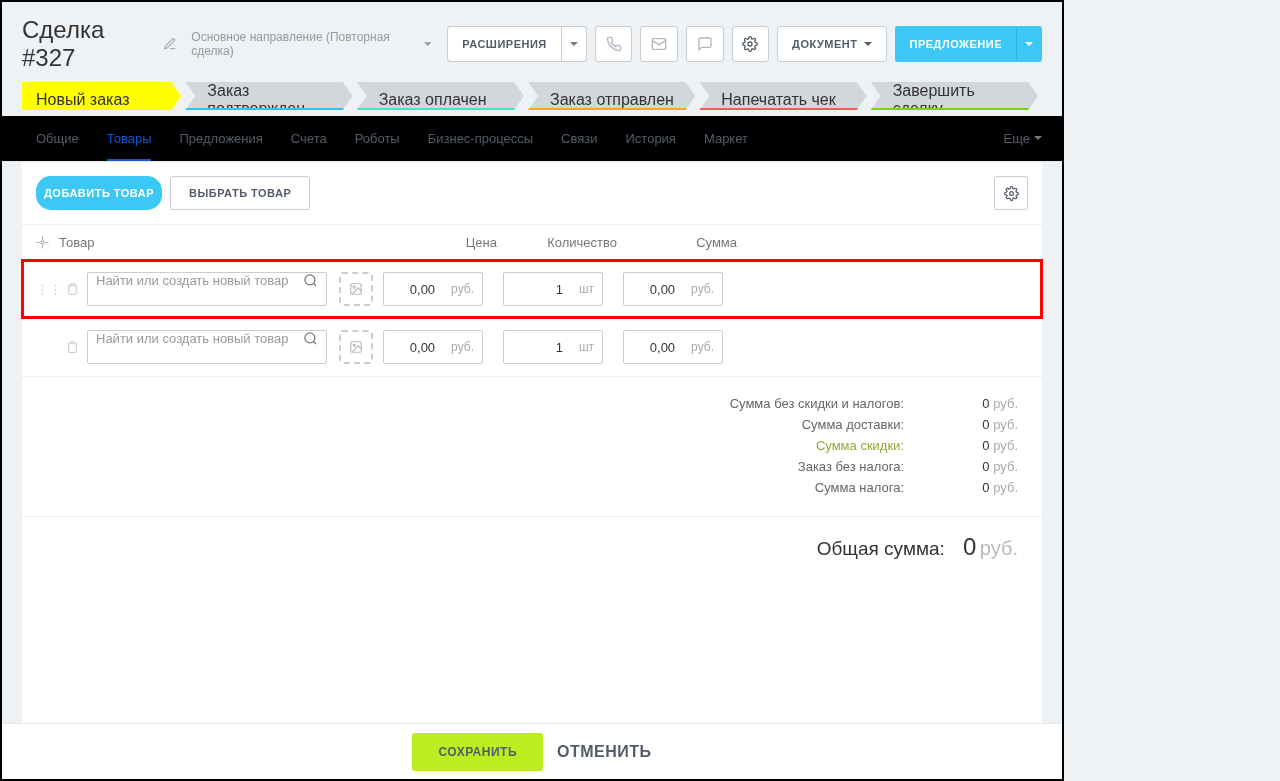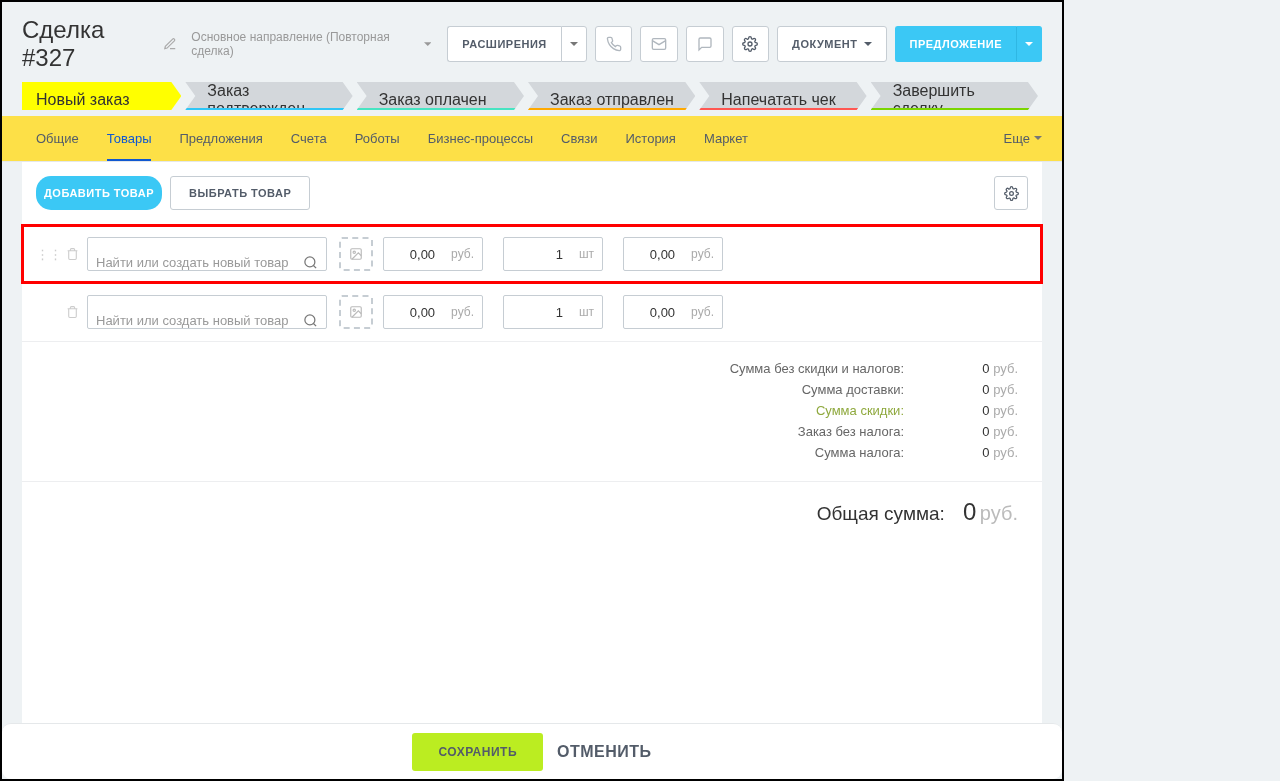--- a/index.html
+++ b/index.html
@@ -21,21 +21,21 @@
 .stages { display: flex; padding: 0 20px; margin-bottom: 6px; }
 .stage { flex: 1; height: 28px; background: #d3d7db; margin-right: 4px; display: flex; align-items: center; padding: 8px 18px 0 22px; font-size: 16px; color: #333; position: relative; clip-path: polygon(0 0, calc(100% - 10px) 0, 100% 50%, calc(100% - 10px) 100%, 0 100%, 10px 50%); }
 .stage:first-child { clip-path: polygon(0 0, calc(100% - 10px) 0, 100% 50%, calc(100% - 10px) 100%, 0 100%); padding-left: 14px; }
 .stage.s0 { background: #ff0; }
 .stage::after { content: ""; position: absolute; bottom: 0; left: 0; right: 0; height: 2px; }
 .stage.s1::after { background: #2fc6f6; }
 .stage.s2::after { background: #47e4c2; }
 .stage.s3::after { background: #ffa900; }
 .stage.s4::after { background: #ff5752; }
 .stage.s5::after { background: #7bd500; }
-.tabs { display: flex; align-items: center; padding: 0 20px; border-bottom: 1px solid #e5e8ea; background: #fde047; height: 46px; }
+.tabs { display: flex; align-items: center; padding: 0 20px; border-bottom: 1px solid #e5e8ea; background: #000000; height: 46px; }
 .tab { padding: 14px 14px; font-size: 13px; color: #535c69; cursor: pointer; position: relative; }
 .tab.active { color: #1058d0; }
 .tab.active::after { content: ""; position: absolute; bottom: -1px; left: 14px; right: 14px; height: 2px; background: #1058d0; }
 .tabs .more { margin-left: auto; display: flex; align-items: center; gap: 4px; font-size: 13px; color: #535c69; cursor: pointer; }
 .content { background: #fff; margin: 0 20px; flex: 1; display: flex; flex-direction: column; }
 .toolbar { display: flex; align-items: center; padding: 14px 14px; gap: 8px; border-bottom: 1px solid #edeef0; }
 .btn-add { background: #3bc8f5; color: #fff; border: none; height: 34px; padding: 0 8px; font-size: 11px; font-weight: 700; letter-spacing: .5px; border-radius: 15px; cursor: pointer; }
 .btn-select { background: #fff; border: 1px solid #c6cdd3; height: 34px; padding: 0 18px; font-size: 11px; font-weight: 700; letter-spacing: .5px; color: #535c69; border-radius: 3px; cursor: pointer; }
 .gear-box { margin-left: auto; width: 34px; height: 34px; border: 1px solid #c6cdd3; border-radius: 3px; display: flex; align-items: center; justify-content: center; cursor: pointer; color: #535c69; }
 .table-head { display: flex; align-items: center; padding: 10px 14px; color: #777; font-size: 13px; }
@@ -43,40 +43,40 @@
 .col-img { flex: 0 0 52px; }
 .col-price { flex: 0 0 120px; text-align: right; padding-right: 10px; }
 .col-qty { flex: 0 0 120px; text-align: right; padding-right: 10px; }
 .col-sum { flex: 0 0 120px; text-align: right; padding-right: 10px; }
 .table-head .col-name { padding-left: 30px; }
 .gear-small { color: #aaa; font-size: 14px; margin-right: 6px; }
 .row { display: flex; align-items: center; padding: 12px 14px; }
 .row.hl { outline: 3px solid #ff0000; outline-offset: -2px; }
 .drag { color: #ccc; cursor: grab; }
 .trash { color: #ccc; cursor: pointer; margin-left: 4px; margin-right: 8px; }
-.name-input-wrap { flex: 0 0 240px; display: flex; align-items: flex-end; border: 1px solid #c6cdd3; border-radius: 2px; height: 34px; padding: 0 8px; }
+.name-input-wrap { flex: 0 0 240px; display: flex; align-items: flex-start; border: 1px solid #c6cdd3; border-radius: 2px; height: 34px; padding: 0 8px; }
 .name-input { flex: 1; border: none; outline: none; font-size: 13px; color: #333; }
 .name-input::placeholder { color: #999; }
 .search-ic { color: #777; font-size: 14px; }
 .img-box { width: 34px; height: 34px; border: 2px dashed #c6cdd3; border-radius: 3px; display: flex; align-items: center; justify-content: center; color: #bbb; margin-left: 12px; }
 .num-input { width: 100px; height: 34px; border: 1px solid #c6cdd3; border-radius: 2px; text-align: right; padding: 4px 8px; display: flex; align-items: center; justify-content: flex-end; gap: 16px; margin-left: auto; }
 .num-input .val { color: #333; }
 .num-input .unit { color: #aaa; font-size: 12px; }
 .col-price, .col-qty, .col-sum { display: flex; justify-content: flex-end; }
 .totals { padding: 16px 24px 8px; border-top: 1px solid #edeef0; }
 .total-row { display: flex; justify-content: flex-end; align-items: center; gap: 14px; padding: 3px 0; font-size: 13px; }
 .total-row .lbl { color: #666; }
 .total-row .lbl.discount { color: #8fa93e; cursor: pointer; }
 .total-row .amt { min-width: 100px; text-align: right; color: #333; }
 .total-row .cur { color: #aaa; }
 .grand { border-top: 1px solid #edeef0; margin-top: 10px; padding: 16px 24px; display: flex; justify-content: flex-end; align-items: baseline; gap: 18px; }
 .grand .lbl { font-size: 19px; color: #333; font-weight: 400; }
 .grand .amt { font-size: 24px; color: #333; font-weight: 300; }
 .grand .cur { color: #bbb; font-size: 20px; }
-.footer { height: 56px; background: #fff; border-top: 1px solid #e5e8ea; display: flex; align-items: center; justify-content: center; gap: 14px; border-radius: 9px; }
+.footer { height: 56px; background: #fff; border-top: 1px solid #e5e8ea; display: flex; align-items: center; justify-content: center; gap: 14px; }
 .btn-save { background: #bbed21; color: #535c69; border: none; height: 38px; padding: 0 26px; font-size: 12px; font-weight: 700; letter-spacing: .5px; border-radius: 3px; cursor: pointer; }
 .btn-cancel { background: transparent; border: none; color: #535c69; font-size: 16px; font-weight: 700; letter-spacing: .5px; cursor: pointer; }
 svg { display: block; }
 </style>
 </head>
 <body>
 <div class="container">
 
 <div class="header">
   <span class="title">Сделка #327</span>
@@ -165,20 +165,33 @@
     <button class="btn-add">ДОБАВИТЬ ТОВАР</button>
     <button class="btn-select">ВЫБРАТЬ ТОВАР</button>
     <div class="gear-box">
       <svg width="15" height="15" viewBox="0 0 24 24" fill="none" stroke="currentColor" stroke-width="2">
             <circle cx="12" cy="12" r="3"></circle>
             <path d="M19.4 15a1.65 1.65 0 0 0 .33 1.82l.06.06a2 2 0 1 1-2.83 2.83l-.06-.06a1.65 1.65 0 0 0-1.82-.33 1.65 1.65 0 0 0-1 1.51V21a2 2 0 0 1-4 0v-.09A1.65 1.65 0 0 0 9 19.4a1.65 1.65 0 0 0-1.82.33l-.06.06a2 2 0 1 1-2.83-2.83l.06-.06a1.65 1.65 0 0 0 .33-1.82 1.65 1.65 0 0 0-1.51-1H3a2 2 0 0 1 0-4h.09A1.65 1.65 0 0 0 4.6 9a1.65 1.65 0 0 0-.33-1.82l-.06-.06a2 2 0 1 1 2.83-2.83l.06.06a1.65 1.65 0 0 0 1.82.33H9a1.65 1.65 0 0 0 1-1.51V3a2 2 0 0 1 4 0v.09a1.65 1.65 0 0 0 1 1.51 1.65 1.65 0 0 0 1.82-.33l.06-.06a2 2 0 1 1 2.83 2.83l-.06.06a1.65 1.65 0 0 0-.33 1.82V9c.32.62.94 1.02 1.51 1H21a2 2 0 0 1 0 4h-.09a1.65 1.65 0 0 0-1.51 1z"></path>
           </svg>
     </div>
   </div>
 
+  <div class="table-head">
+    <span class="gear-small">
+      <svg width="13" height="13" viewBox="0 0 24 24" fill="none" stroke="currentColor" stroke-width="2">
+            <circle cx="12" cy="12" r="3"></circle>
+            <path d="M12 1v6m0 10v6m11-11h-6M7 12H1"></path>
+          </svg>
+    </span>
+    <div class="col-name" style="padding-left:4px">Товар</div>
+    <div class="col-img"></div>
+    <div class="col-price">Цена</div>
+    <div class="col-qty">Количество</div>
+    <div class="col-sum">Сумма</div>
+  </div>
 
   <div class="row hl">
     <span class="drag">⋮⋮</span>
     <span class="trash">
       <svg width="13" height="14" viewBox="0 0 24 24" fill="none" stroke="currentColor" stroke-width="2">
             <path d="M3 6h18M8 6V4a2 2 0 0 1 2-2h4a2 2 0 0 1 2 2v2m3 0v14a2 2 0 0 1-2 2H7a2 2 0 0 1-2-2V6"></path>
           </svg>
     </span>
     <div class="name-input-wrap">
       <input class="name-input" placeholder="Найти или создать новый товар" style="">

